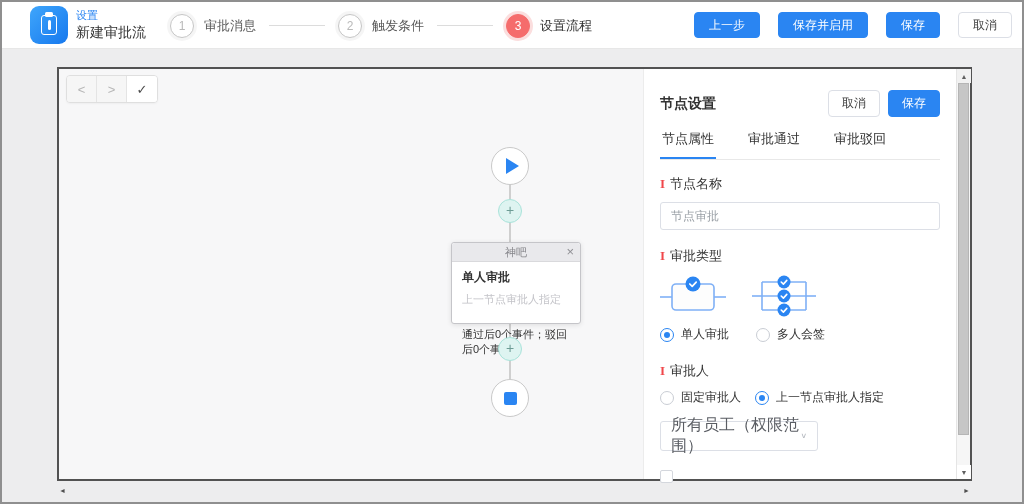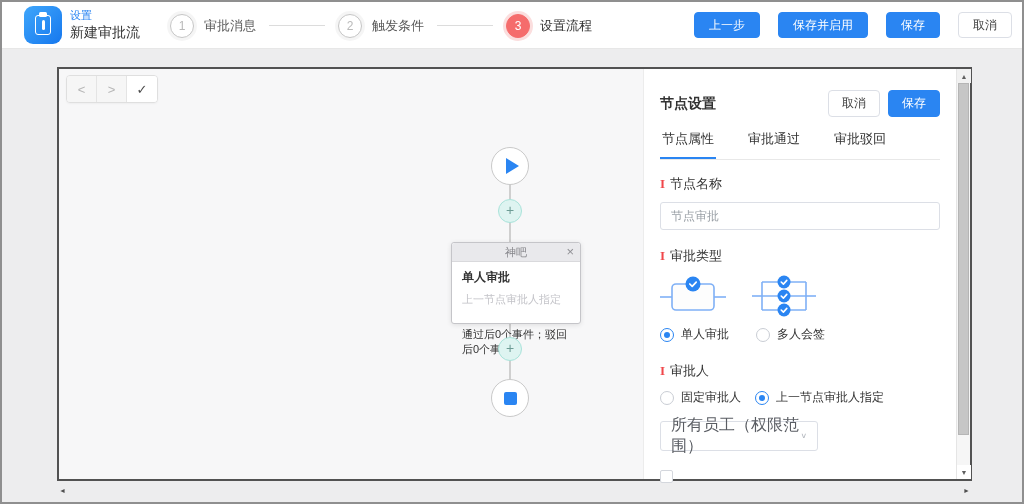--- a/index.html
+++ b/index.html
@@ -3,21 +3,21 @@
 <meta charset="utf-8">
 <style>
   * { margin:0; padding:0; box-sizing:border-box; }
   body { background:#d8d8d8; font-family:"Liberation Sans","DejaVu Sans",sans-serif; }
   .page { position:relative; width:1024px; height:504px; background:#ededee;
           border:2px solid #8f8f8f; overflow:hidden; }
 
   
   .header { position:absolute; top:0; left:0; right:0; height:47px; background:#fff;
             border-bottom:1px solid #e7e7e7; }
-  .brand { position:absolute; left:22px; top:4px; display:flex; align-items:center; }
+  .brand { position:absolute; left:28px; top:4px; display:flex; align-items:center; }
   .brand-icon { width:38px; height:38px; border-radius:9px;
                 background:linear-gradient(135deg,#3fa6fb,#1678ee);
                 position:relative; flex:0 0 auto; }
   .clip-body { position:absolute; left:11px; top:9px; width:16px; height:20px;
                border:1.6px solid #fff; border-radius:3px; }
   .clip-tab  { position:absolute; left:15px; top:6px; width:8px; height:5px;
                background:#fff; border-radius:1.5px; }
   .clip-pen  { position:absolute; left:17.5px; top:14px; width:3px; height:10px;
                background:#fff; border-radius:1.5px; }
   .brand-text { margin-left:8px; line-height:1.25; }

